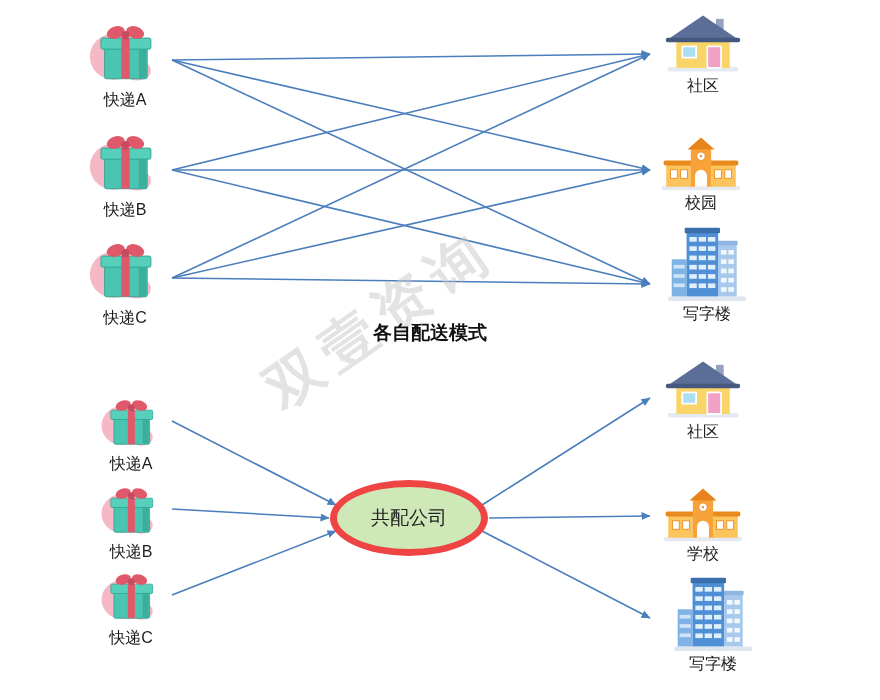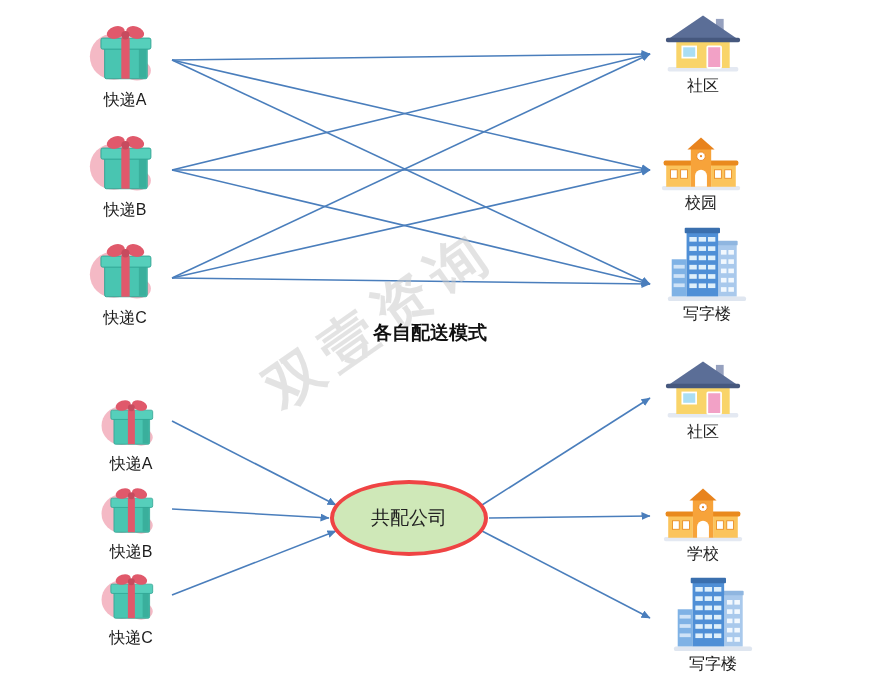--- a/index.html
+++ b/index.html
@@ -5,21 +5,21 @@
   * { box-sizing: border-box; }
   html, body { margin: 0; padding: 0; background: #ffffff; }
   body { font-family: "Liberation Sans", "DejaVu Sans", sans-serif; }
   .stage { position: relative; width: 880px; height: 700px; background: #ffffff; overflow: hidden; }
   .arrows { position: absolute; left: 0; top: 0; }
   .defs-svg { position: absolute; width: 0; height: 0; overflow: hidden; }
   .node { position: absolute; display: flex; flex-direction: column; align-items: center; gap: 2px; }
   .label { font-size: 16px; color: #1c1c1c; white-space: nowrap; line-height: 1.2; }
   .title { position: absolute; width: 220px; text-align: center; font-size: 19px; font-weight: bold; color: #111; }
   .hub { position: absolute; left: 330px; top: 480px; width: 158px; height: 76px;
-         border-radius: 50%; background: #cfe8b8; border: 4px solid #ef4444;
+         border-radius: 50%; background: #cfe8b8; border: 7px solid #ef4444;
          display: flex; align-items: center; justify-content: center;
          font-size: 19px; color: #222; }
   .watermark { position: absolute; left: 165px; top: 170px; width: 430px; height: 300px;
                display: flex; align-items: center; justify-content: center;
                transform: rotate(-35deg); font-size: 56px; font-weight: bold;
                letter-spacing: 10px; color: #c9c9c9; opacity: 0.5; pointer-events: none; white-space: nowrap; }
 </style>
 </head>
 <body>
 

